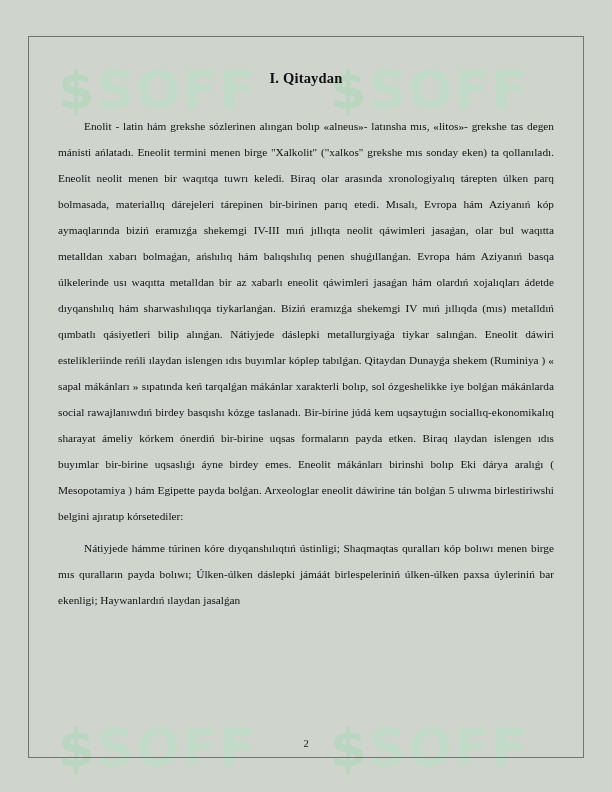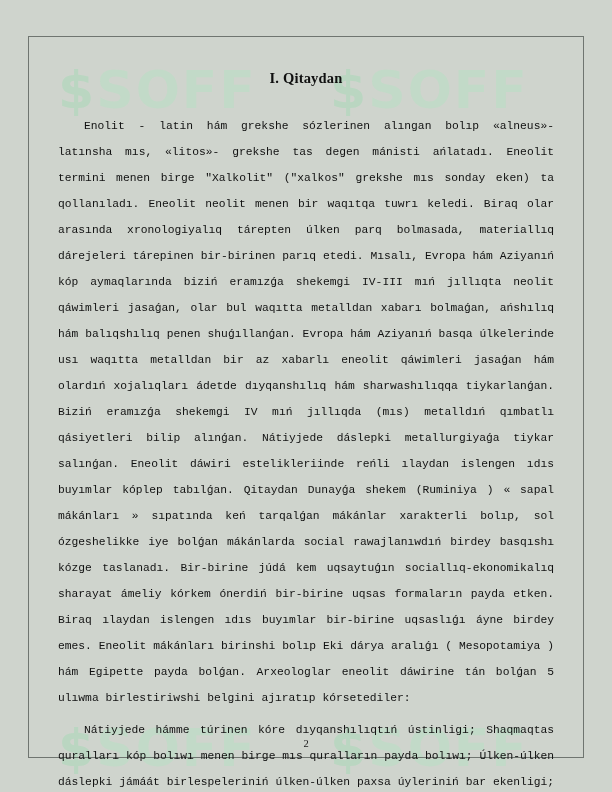--- a/index.html
+++ b/index.html
@@ -66,21 +66,21 @@
   .doc-title {
     text-align: center;
     font-family: "Liberation Serif", serif;
     font-weight: bold;
     font-size: 14.5px;
     color: #101010;
     margin: 0 0 26px 0;
     letter-spacing: 0.2px;
   }
   .para {
-    font-family: Liberation Mono, monospace;
+    font-family: Liberation Serif, serif;
     font-size: 11.3px;
     line-height: 26px;
     color: #111111;
     text-align: justify;
     text-justify: inter-word;
     margin: 0 0 6px 0;
     text-indent: 26px;
   }
   .para.last {
     margin-bottom: 0;

